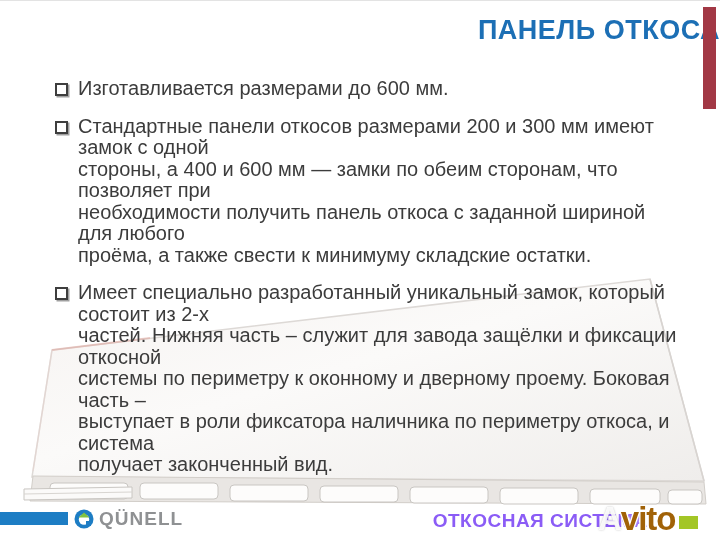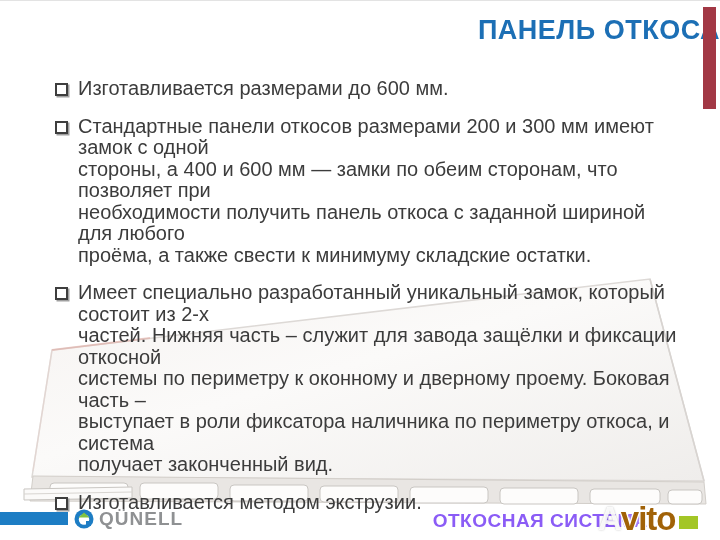--- a/index.html
+++ b/index.html
@@ -113,24 +113,20 @@
 проёма, а также свести к минимуму складские остатки.</span>
     </li>
     <li>
       <span class="bullet-box"></span>
       <span class="bullet-text">Имеет специально разработанный уникальный замок, который состоит из 2-х
 частей. Нижняя часть – служит для завода защёлки и фиксации откосной
 системы по периметру к оконному и дверному проему. Боковая часть –
 выступает в роли фиксатора наличника по периметру откоса, и система
 получает законченный вид.</span>
     </li>
-    <li>
-      <span class="bullet-box"></span>
-      <span class="bullet-text">Изготавливается методом экструзии.</span>
-    </li>
   </ul>
 
   <div class="footer-bar"></div>
 
   <div class="brand">
     <svg width="20" height="20" viewBox="0 0 20 20" aria-hidden="true">
       <circle cx="10" cy="10" r="9.5" fill="#1d7dc4"></circle>
       <circle cx="10" cy="10.5" r="5.2" fill="#ffffff"></circle>
       <polygon points="10,3.5 15.5,8.5 4.5,8.5" fill="#7fc241"></polygon>
       <rect x="12" y="12" width="5" height="5" fill="#1d7dc4"></rect>

